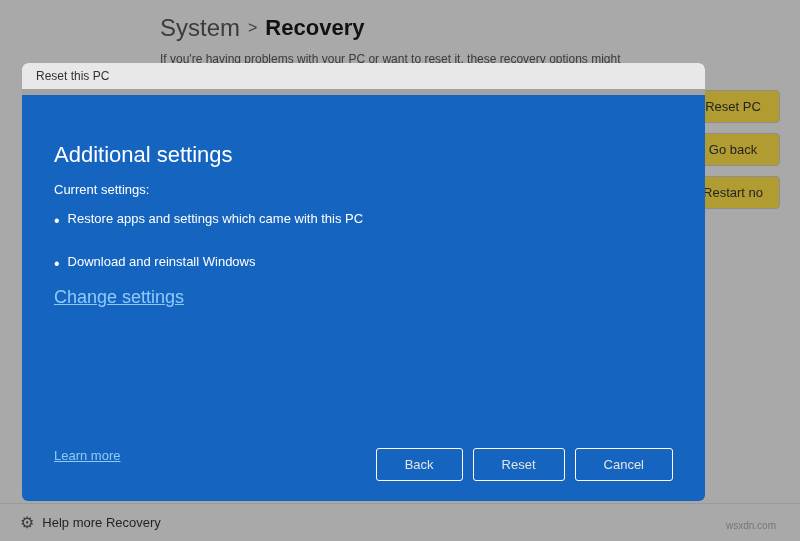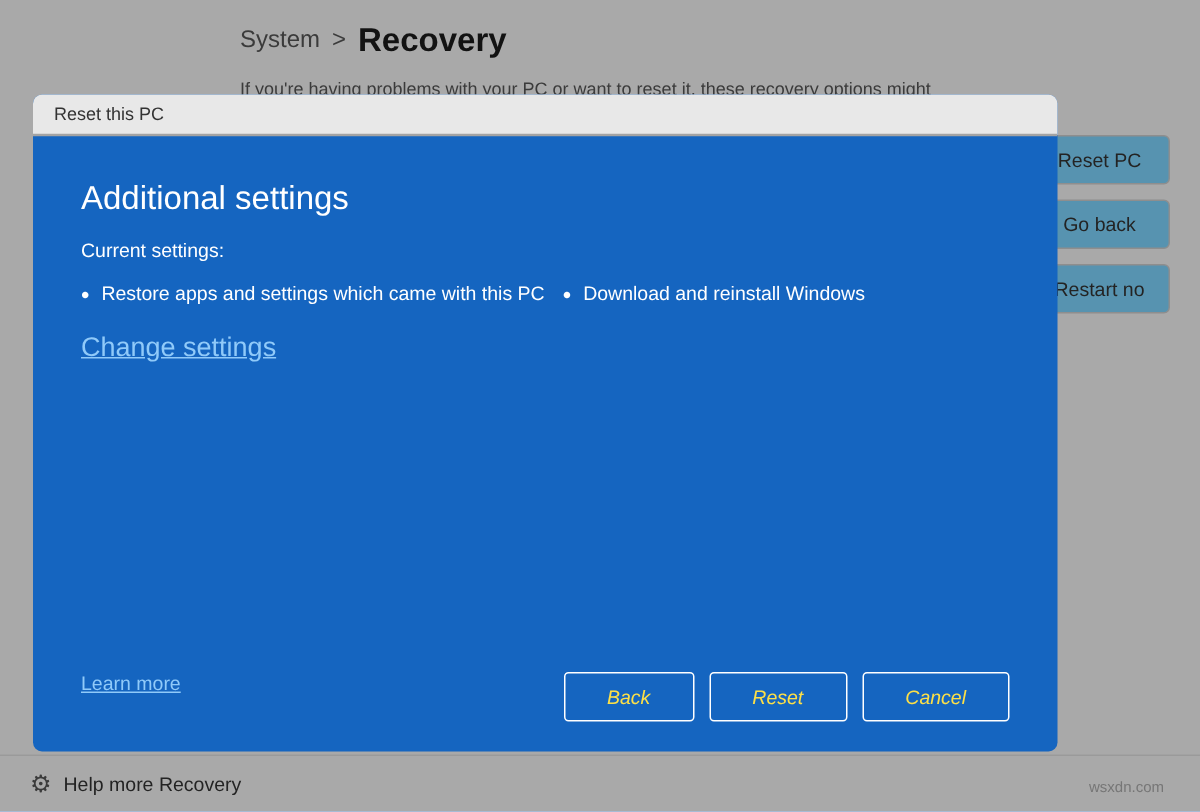--- a/index.html
+++ b/index.html
@@ -23,21 +23,21 @@
     .settings-header {
       position: absolute;
       top: 0; left: 0; right: 0;
       padding: 14px 160px;
       display: flex;
       align-items: center;
       gap: 8px;
     }
 
     .settings-header .system-text {
-      font-size: 16px;
+      font-size: 24px;
       color: #555;
       font-weight: 400;
     }
 
     .settings-header .chevron {
       font-size: 16px;
       color: #555;
     }
 
     .settings-header .recovery-text {
@@ -59,21 +59,21 @@
     .right-buttons {
       position: absolute;
       right: 20px;
       top: 90px;
       display: flex;
       flex-direction: column;
       gap: 10px;
     }
 
     .right-btn {
-      background: #7dd3fc;
+      background: #fde047;
       border: 1px solid #ccc;
       border-radius: 4px;
       padding: 8px 16px;
       font-size: 13px;
       color: #333;
       cursor: pointer;
       text-align: center;
       min-width: 90px;
     }
 
@@ -130,48 +130,49 @@
       display: flex;
       flex-direction: column;
     }
 
     .dialog-titlebar {
       background: #e8e8e8;
       padding: 6px 14px;
       border-radius: 6px 6px 0 0;
       font-size: 12px;
       color: #333;
-      border-bottom: 2px solid #a3a3a3;
+      border-bottom: 6px solid #a3a3a3;
     }
 
     .dialog-body {
       flex: 1;
       padding: 28px 32px 20px 32px;
       display: flex;
       flex-direction: column;
       gap: 14px;
+      margin-top: 19px;
     }
 
     .dialog-title {
       font-size: 22px;
       font-weight: 400;
       color: #fff;
     }
 
     .current-settings-label {
       font-size: 13px;
       color: #fff;
       font-weight: 400;
     }
 
     .bullet-list {
       list-style: none;
       display: flex;
-      flex-direction: row;
-      gap: 12px;
+      flex-direction: column;
+      gap: 24px;
     }
 
     .bullet-list li {
       font-size: 13px;
       color: #fff;
       display: flex;
       align-items: flex-start;
       gap: 8px;
     }
 
@@ -209,26 +210,25 @@
 
     .footer-buttons {
       display: flex;
       gap: 10px;
     }
 
     .footer-btn {
       background: transparent;
       border: 1.5px solid #fff;
       border-radius: 3px;
-      color: #fde047;
+      color: #e5e5e5;
       font-size: 13px;
       padding: 8px 28px;
       cursor: pointer;
       min-width: 80px;
-      font-style: italic;
     }
   </style>
 </head>
 <body>
 
 <div class="settings-bg">
   <div class="settings-header">
     <span class="system-text">System</span>
     <span class="chevron">&gt;</span>
     <span class="recovery-text">Recovery</span>

